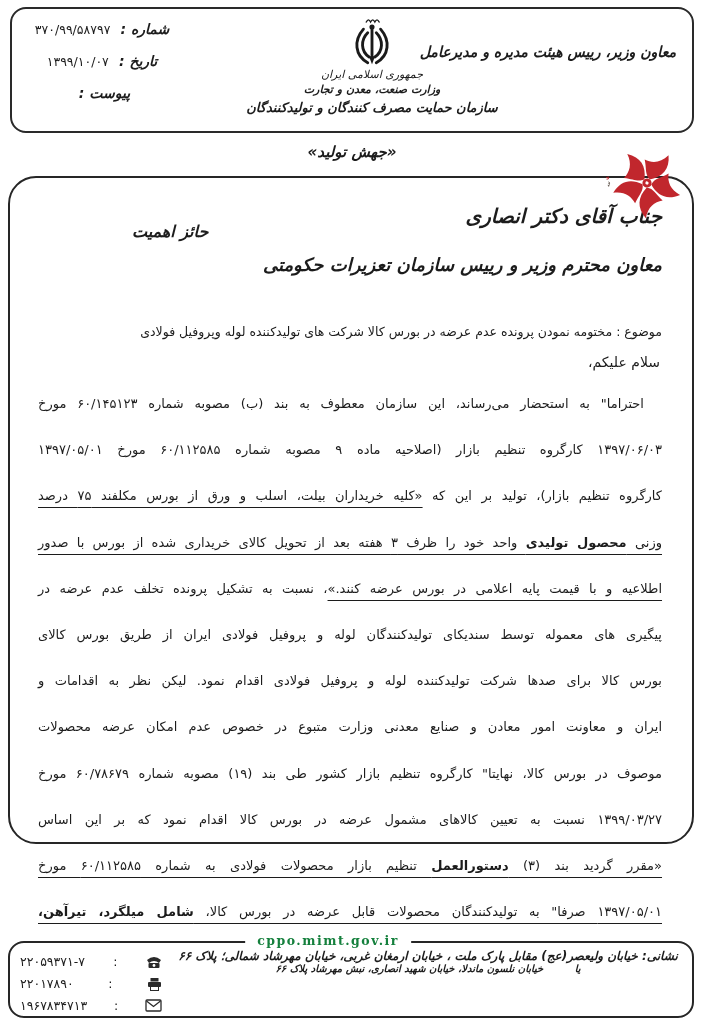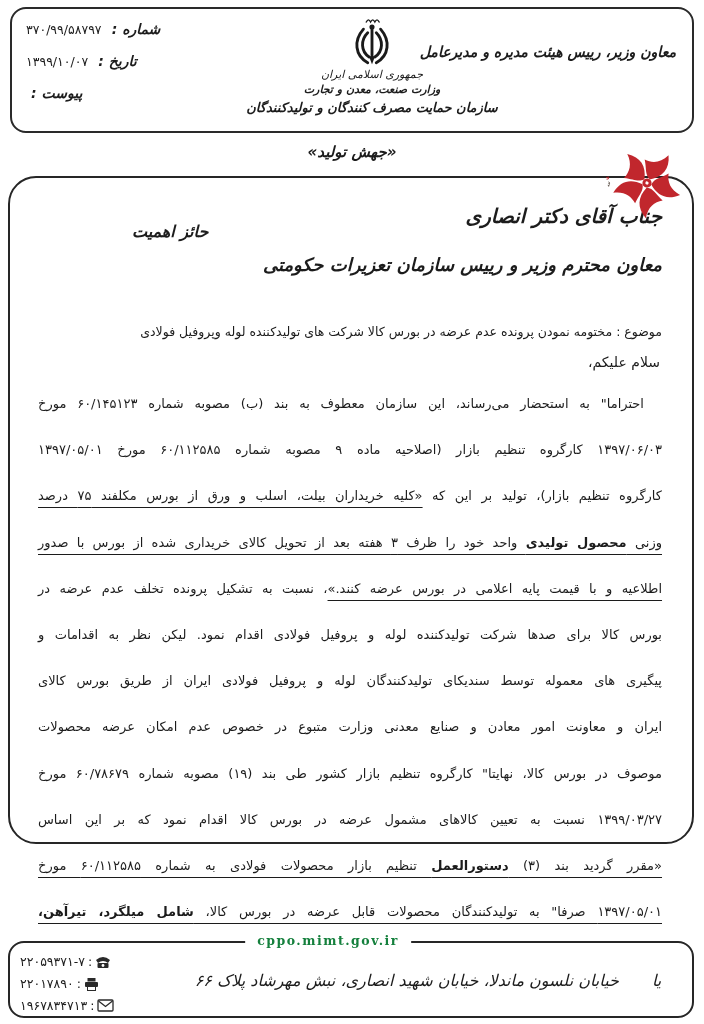--- a/index.html
+++ b/index.html
@@ -7,21 +7,21 @@
   .page {
     position:relative; width:704px; height:1024px; margin:0 auto;
     background:#ffffff; overflow:hidden;
     font-family:"DejaVu Sans", sans-serif; color:#1c1c1c; direction:rtl;
   }
   
   .header-box {
     position:absolute; left:10px; top:7px; width:684px; height:126px;
     border:2px solid #2a2a2a; border-radius:16px;
   }
-  .ref-block { position:absolute; left:14px; top:10px; width:152px; direction:rtl; text-align:left; }
+  .ref-block { position:absolute; left:14px; top:10px; width:152px; direction:rtl; text-align:center; }
   .ref-row { margin-bottom:13px; white-space:nowrap; }
   .ref-label { font-weight:bold; font-style:italic; font-size:14px; }
   .ref-value { font-size:12.5px; margin-right:5px; }
   .center-block { position:absolute; left:360px; top:8px; transform:translateX(-50%); text-align:center; width:300px; }
   .emblem { display:block; margin:0 auto 1px; }
   .gov-line1 { font-size:11px; font-style:italic; }
   .gov-line2 { font-size:11px; font-style:italic; font-weight:bold; margin-top:2px; }
   .gov-line3 { font-size:13px; font-style:italic; font-weight:bold; margin-top:4px; white-space:nowrap; }
   .title-block {
     position:absolute; right:16px; top:34px; width:270px; text-align:center;
@@ -53,26 +53,26 @@
     position:absolute; left:8px; top:941px; width:686px; height:77px;
     border:2px solid #262626; border-radius:16px;
   }
   .website {
     position:absolute; top:-10px; left:318px; transform:translateX(-50%);
     background:#fff; padding:0 12px; direction:ltr;
     font-family:"DejaVu Serif", serif; font-weight:bold; font-size:12.5px;
     letter-spacing:1.5px; color:#15803d; white-space:nowrap;
   }
   .contact-block { position:absolute; left:10px; top:9px; width:142px; }
-  .contact-row { display:flex; direction:ltr; justify-content:flex-start; align-items:center;
+  .contact-row { display:flex; direction:ltr; justify-content:space-between; align-items:center;
     gap:3px; height:19px; margin-bottom:3px; font-size:12.5px; }
   .contact-row .num { letter-spacing:.5px; }
   .address-block { position:absolute; right:14px; top:6px; width:500px; text-align:center; }
   .addr1 { font-size:12px; font-weight:bold; font-style:italic; white-space:nowrap; }
-  .addr2 { font-size:16px; font-weight:normal; font-style:italic; margin-top:22px; white-space:nowrap; }
+  .addr2 { font-size:10px; font-weight:bold; font-style:italic; margin-top:0; white-space:nowrap; }
   .addr2 .or-word { margin-left:28px; }
   svg { display:inline-block; vertical-align:middle; }
 </style>
 </head>
 <body>
 
 <div class="page">
 
   <div class="header-box">
 
@@ -148,22 +148,22 @@
       <span class="subject-label">موضوع :</span>
       <span>مختومه نمودن پرونده عدم عرضه در بورس کالا شرکت های تولیدکننده لوله وپروفیل فولادی</span>
     </div>
     <div class="salutation">سلام علیکم،</div>
     <div class="paragraph">
         <div class="body-line indent"><span>احتراما" به استحضار می‌رساند، این سازمان معطوف به بند (ب) مصوبه شماره ۶۰/۱۴۵۱۲۳ مورخ</span></div>
         <div class="body-line"><span>۱۳۹۷/۰۶/۰۳ کارگروه تنظیم بازار (اصلاحیه ماده ۹ مصوبه شماره ۶۰/۱۱۲۵۸۵ مورخ ۱۳۹۷/۰۵/۰۱</span></div>
         <div class="body-line"><span>کارگروه تنظیم بازار)، تولید بر این که </span><span class="u">«کلیه خریداران بیلت، اسلب و ورق از بورس مکلفند ۷۵ درصد</span></div>
         <div class="body-line"><span class="u">وزنی </span><span class="b u">محصول تولیدی</span><span class="u"> واحد خود را ظرف ۳ هفته بعد از تحویل کالای خریداری شده از بورس با صدور</span></div>
         <div class="body-line"><span class="u">اطلاعیه و با قیمت پایه اعلامی در بورس عرضه کنند.»</span><span>، نسبت به تشکیل پرونده تخلف عدم عرضه در</span></div>
+        <div class="body-line"><span>پیگیری های معموله توسط سندیکای تولیدکنندگان لوله و پروفیل فولادی ایران از طریق بورس کالای</span></div>
         <div class="body-line"><span>بورس کالا برای صدها شرکت تولیدکننده لوله و پروفیل فولادی اقدام نمود. لیکن نظر به اقدامات و</span></div>
-        <div class="body-line"><span>پیگیری های معموله توسط سندیکای تولیدکنندگان لوله و پروفیل فولادی ایران از طریق بورس کالای</span></div>
         <div class="body-line"><span>ایران و معاونت امور معادن و صنایع معدنی وزارت متبوع در خصوص عدم امکان عرضه محصولات</span></div>
         <div class="body-line"><span>موصوف در بورس کالا، نهایتا" کارگروه تنظیم بازار کشور طی بند (۱۹) مصوبه شماره ۶۰/۷۸۶۷۹ مورخ</span></div>
         <div class="body-line"><span>۱۳۹۹/۰۳/۲۷ نسبت به تعیین کالاهای مشمول عرضه در بورس کالا اقدام نمود که بر این اساس</span></div>
         <div class="body-line"><span class="u">«مقرر گردید بند (۳) </span><span class="b u">دستورالعمل</span><span class="u"> تنظیم بازار محصولات فولادی به شماره ۶۰/۱۱۲۵۸۵ مورخ</span></div>
         <div class="body-line"><span class="u">۱۳۹۷/۰۵/۰۱ صرفا" به تولیدکنندگان محصولات قابل عرضه در بورس کالا، </span><span class="b u">شامل میلگرد، تیرآهن،</span></div>
       </div>
   </div>
 
   <div class="footer-box">
     <div class="website">cppo.mimt.gov.ir</div>
@@ -191,20 +191,21 @@
         <span class="num">۱۹۶۷۸۳۴۷۱۳</span>
           <span>:</span>
         <svg width="17" height="13" viewBox="0 0 17 13" fill="none" stroke="#2a2a2a" stroke-width="1.3">
           <rect x="1" y="1" width="15" height="11" rx="1"></rect>
           <path d="M1.5 2 L8.5 7.5 L15.5 2"></path>
         </svg>
       </div>
     </div>
 
     <div class="address-block">
+      <div class="addr1">نشانی: خیابان ولیعصر(عج) مقابل پارک ملت ، خیابان ارمغان غربی، خیابان مهرشاد شمالی؛ پلاک ۶۶</div>
       <div class="addr2">
         <span class="or-word">یا</span>
         <span>خیابان نلسون ماندلا، خیابان شهید انصاری، نبش مهرشاد پلاک ۶۶</span>
       </div>
     </div>
   </div>
 
 </div>
 
 </body></html>

